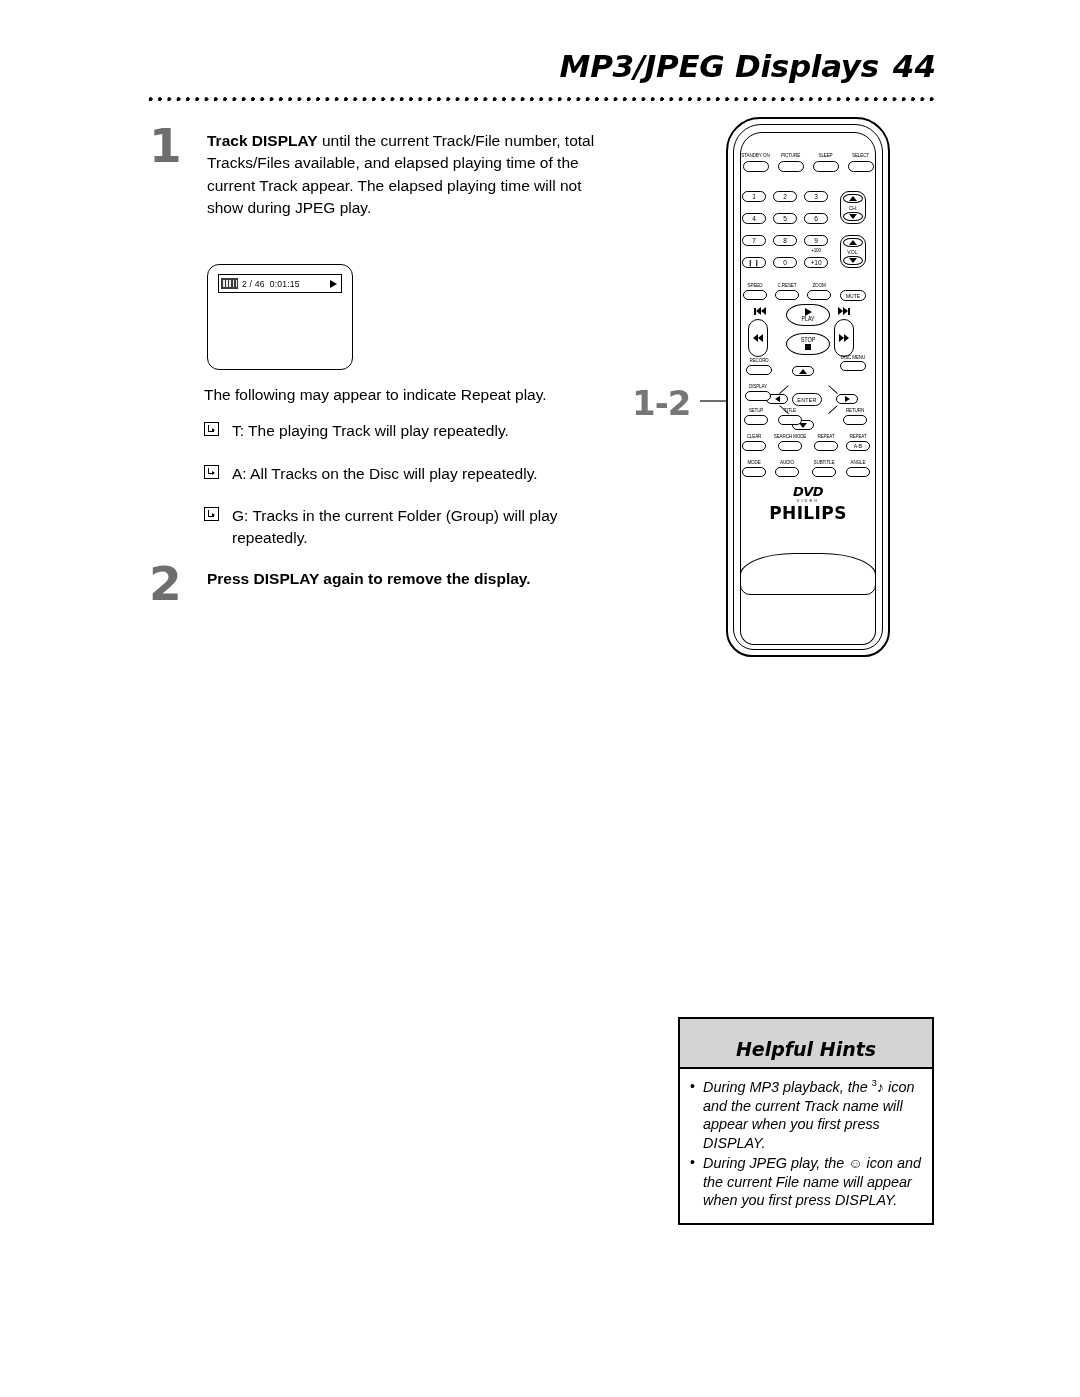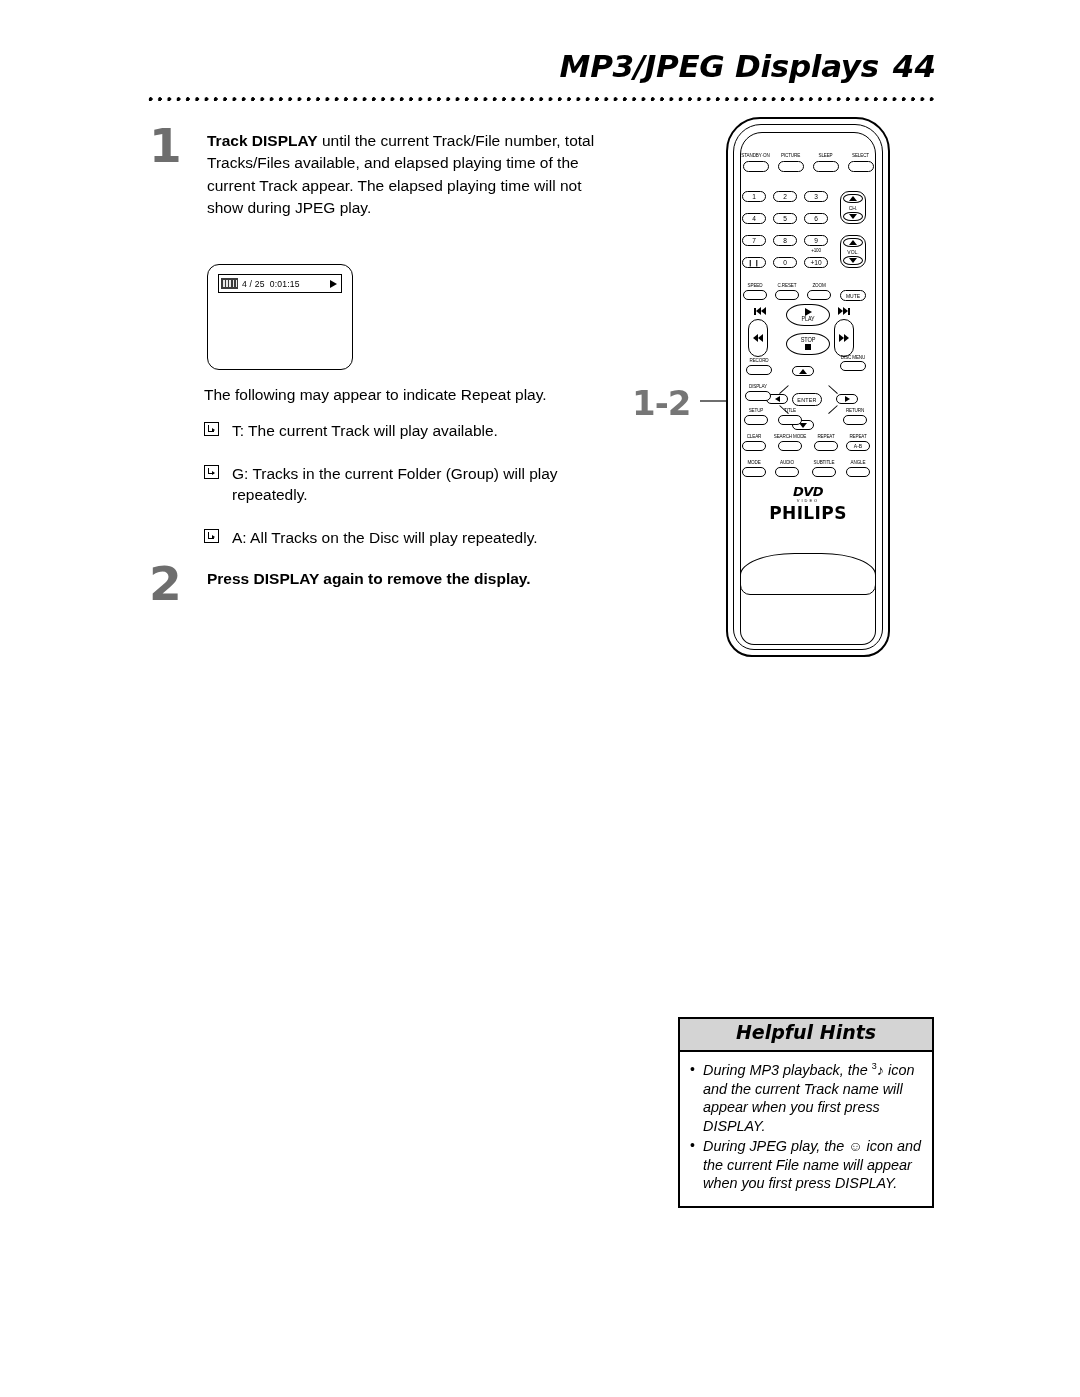--- a/index.html
+++ b/index.html
@@ -489,21 +489,21 @@
     background: #fff;
   }
   .hints-head {
     background: #d4d4d4;
     border-bottom: 2.2px solid #000;
     text-align: center;
     font-family: "DejaVu Sans", sans-serif;
     font-weight: bold;
     font-style: italic;
     font-size: 19px;
-    padding: 2px 0 7px;
+    padding: 19px 0 7px;
   }
   .hints-body {
     padding: 9px 10px 12px 8px;
     border-radius: 17px;
   }
   .hint {
     position: relative;
     padding-left: 15px;
     font-style: italic;
     font-size: 14.4px;
@@ -541,40 +541,40 @@
 
   <div class="step">
     <div class="step-num">1</div>
     <div class="step-body"><b>Track DISPLAY</b><span> until the current Track/File number, total Tracks/Files available, and elapsed playing time of the current Track appear. The elapsed playing time will not show during JPEG play.</span></div>
   </div>
 </div>
 
 <div class="tv-screen">
   <div class="osd-bar">
     <span class="osd-icon"></span>
-    <span class="osd-text">4 / 25</span>
+    <span class="osd-text">2 / 46</span>
     <span class="osd-text" style="margin-left:5px">0:01:15</span>
     <span class="osd-play"></span>
   </div>
 </div>
 
 <div class="repeat-intro">The following may appear to indicate Repeat play.</div>
 
 <div class="repeat-list">
   <div class="repeat-item">
     <span class="repeat-icon"></span>
-    <span>T: The current Track will play available.</span>
+    <span>T: The playing Track will play repeatedly.</span>
+  </div>
+  <div class="repeat-item">
+    <span class="repeat-icon"></span>
+    <span>A: All Tracks on the Disc will play repeatedly.</span>
   </div>
   <div class="repeat-item">
     <span class="repeat-icon"></span>
     <span>G: Tracks in the current Folder (Group) will play repeatedly.</span>
-  </div>
-  <div class="repeat-item">
-    <span class="repeat-icon"></span>
-    <span>A: All Tracks on the Disc will play repeatedly.</span>
   </div>
 </div>
 
 <div class="step2">
   <div class="step step-all-bold" style="margin-top:0">
     <div class="step-num">2</div>
     <div class="step-body">Press DISPLAY again to remove the display.</div>
   </div>
 </div>
 

